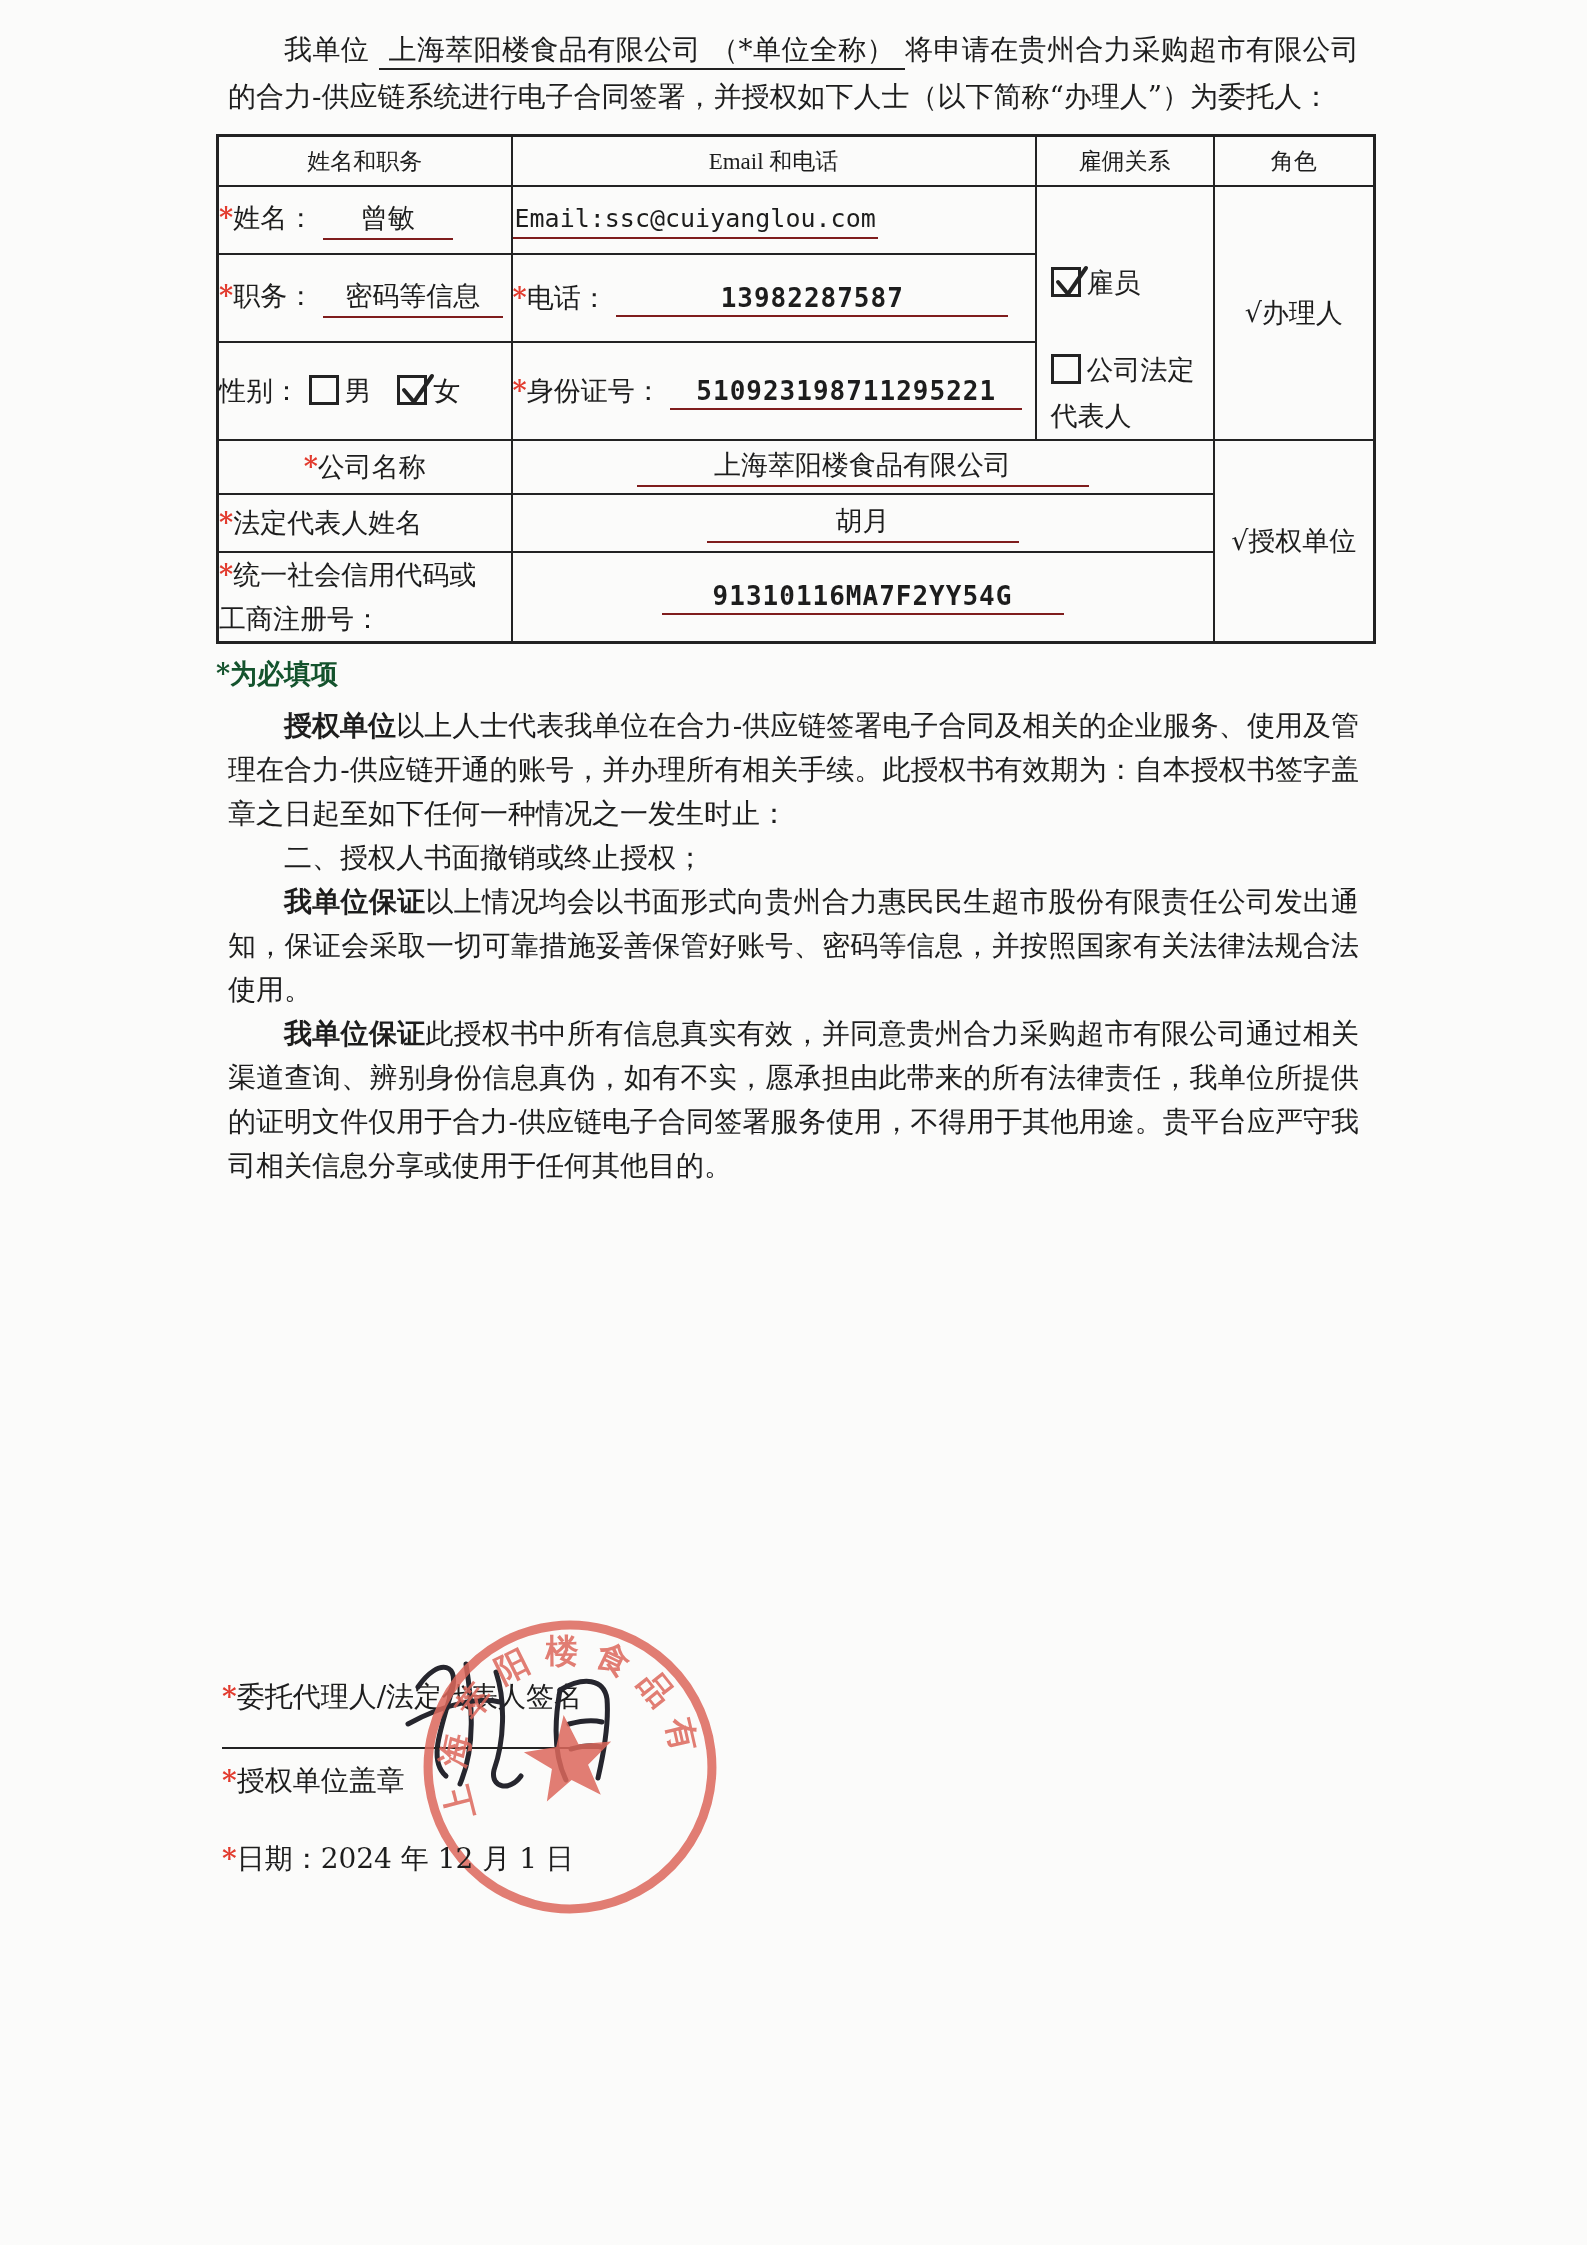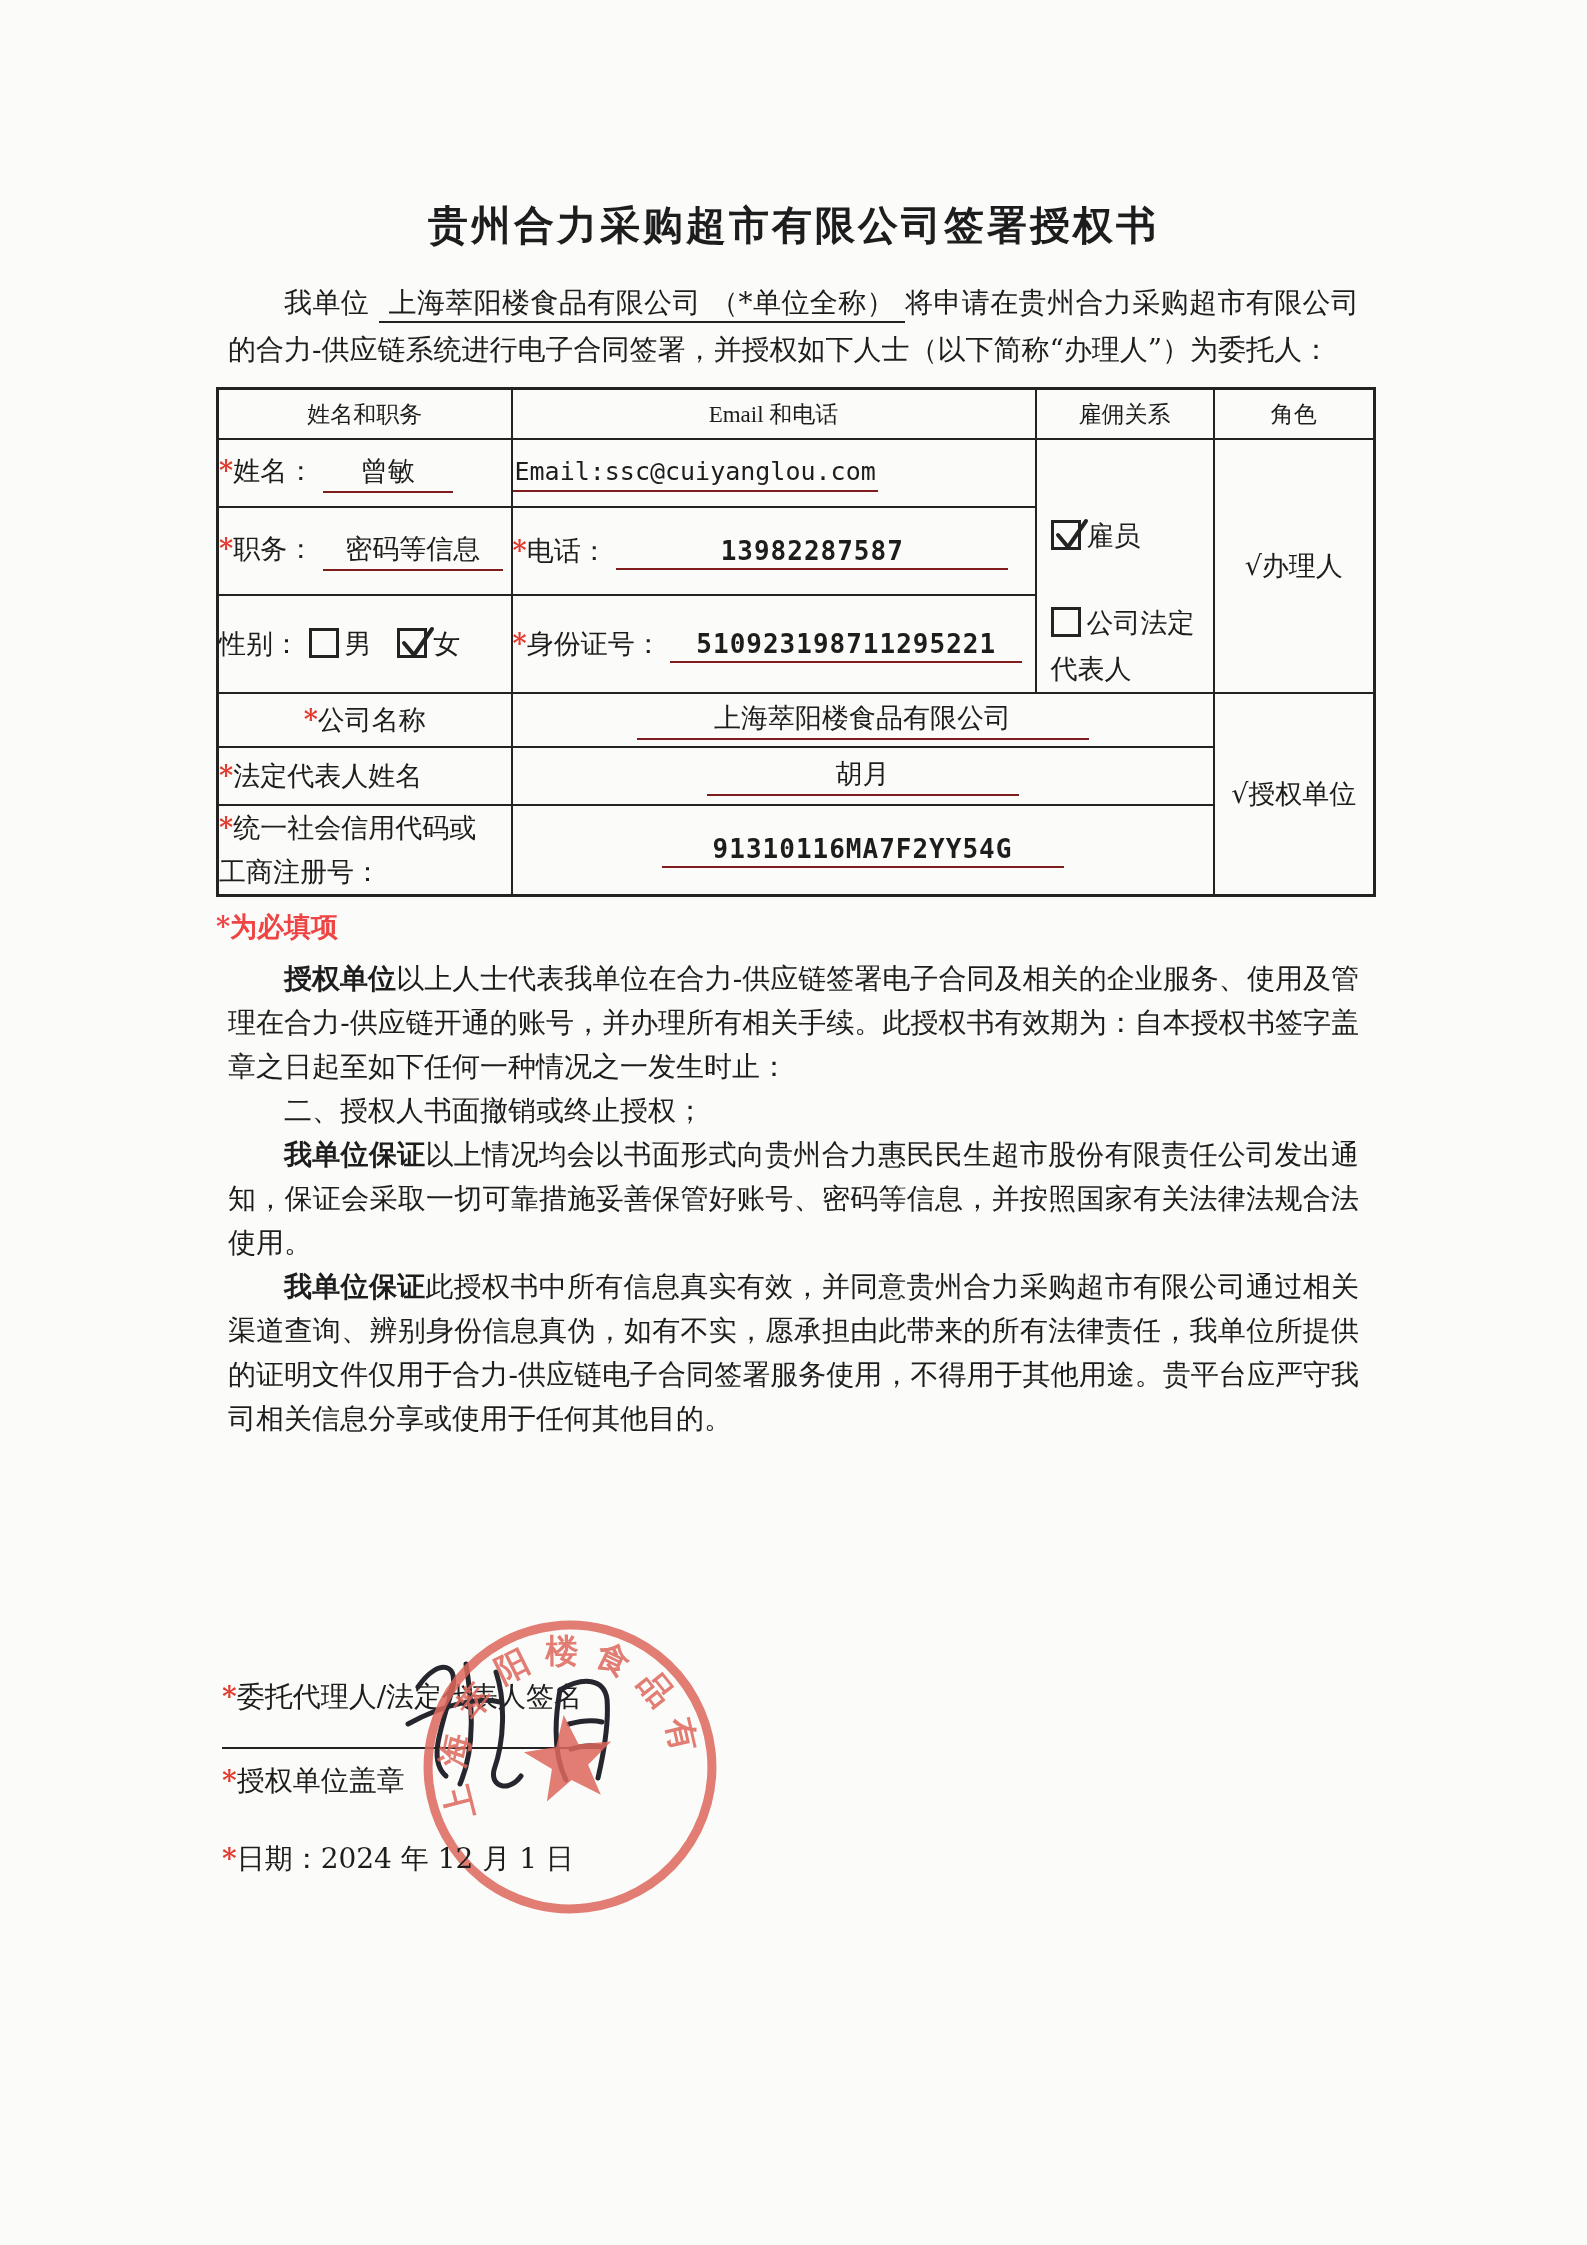--- a/index.html
+++ b/index.html
@@ -69,21 +69,21 @@
   .role-cell{text-align:center;}
   .sec2 td{border-top:3px solid #232323;}
   .cell-co{height:52px;}
   .cell-legal{height:56px;}
   .cell-code{height:72px;}
   .code-label{line-height:44px;padding-top:6px;padding-bottom:6px;}
   .center{text-align:center;}
 
   .req-note{
     margin:12px 0 0 -12px;
-    color:#ef4444;font-weight:bold;font-size:27px;
+    color:#14532d;font-weight:bold;font-size:27px;
   }
   .bodyp{
     margin:12px 0 0 0;
     font-size:28px;line-height:44px;
     text-align:justify;text-indent:2em;
   }
   .bodyp b{font-weight:bold;}
   .listitem{
     margin:0;font-size:28px;line-height:44px;text-indent:2em;
   }
@@ -96,21 +96,20 @@
   .sig-svg{position:absolute;left:388px;top:1642px;}
   .stamp{position:absolute;left:413px;top:1610px;transform:rotate(-7deg);opacity:.85;}
   .date-row{position:absolute;left:222px;top:1840px;font-size:28px;}
 </style>
 </head>
 <body>
 
 <div class="page">
   <div class="content">
 
-    <h1 class="doc-title">贵州合力采购超市有限公司签署授权书</h1>
 
     <p class="intro"><span>我单位</span> <span class="u-company">上海萃阳楼食品有限公司 （*单位全称）</span><span>将申请在贵州合力采购超市有限公司的合力-供应链系统进行电子合同签署，并授权如下人士（以下简称“办理人”）为委托人：</span></p>
 
     <table class="auth">
       <colgroup>
         <col style="width:294px">
           <col style="width:524px">
           <col style="width:178px">
           <col style="width:161px">
       </colgroup>

